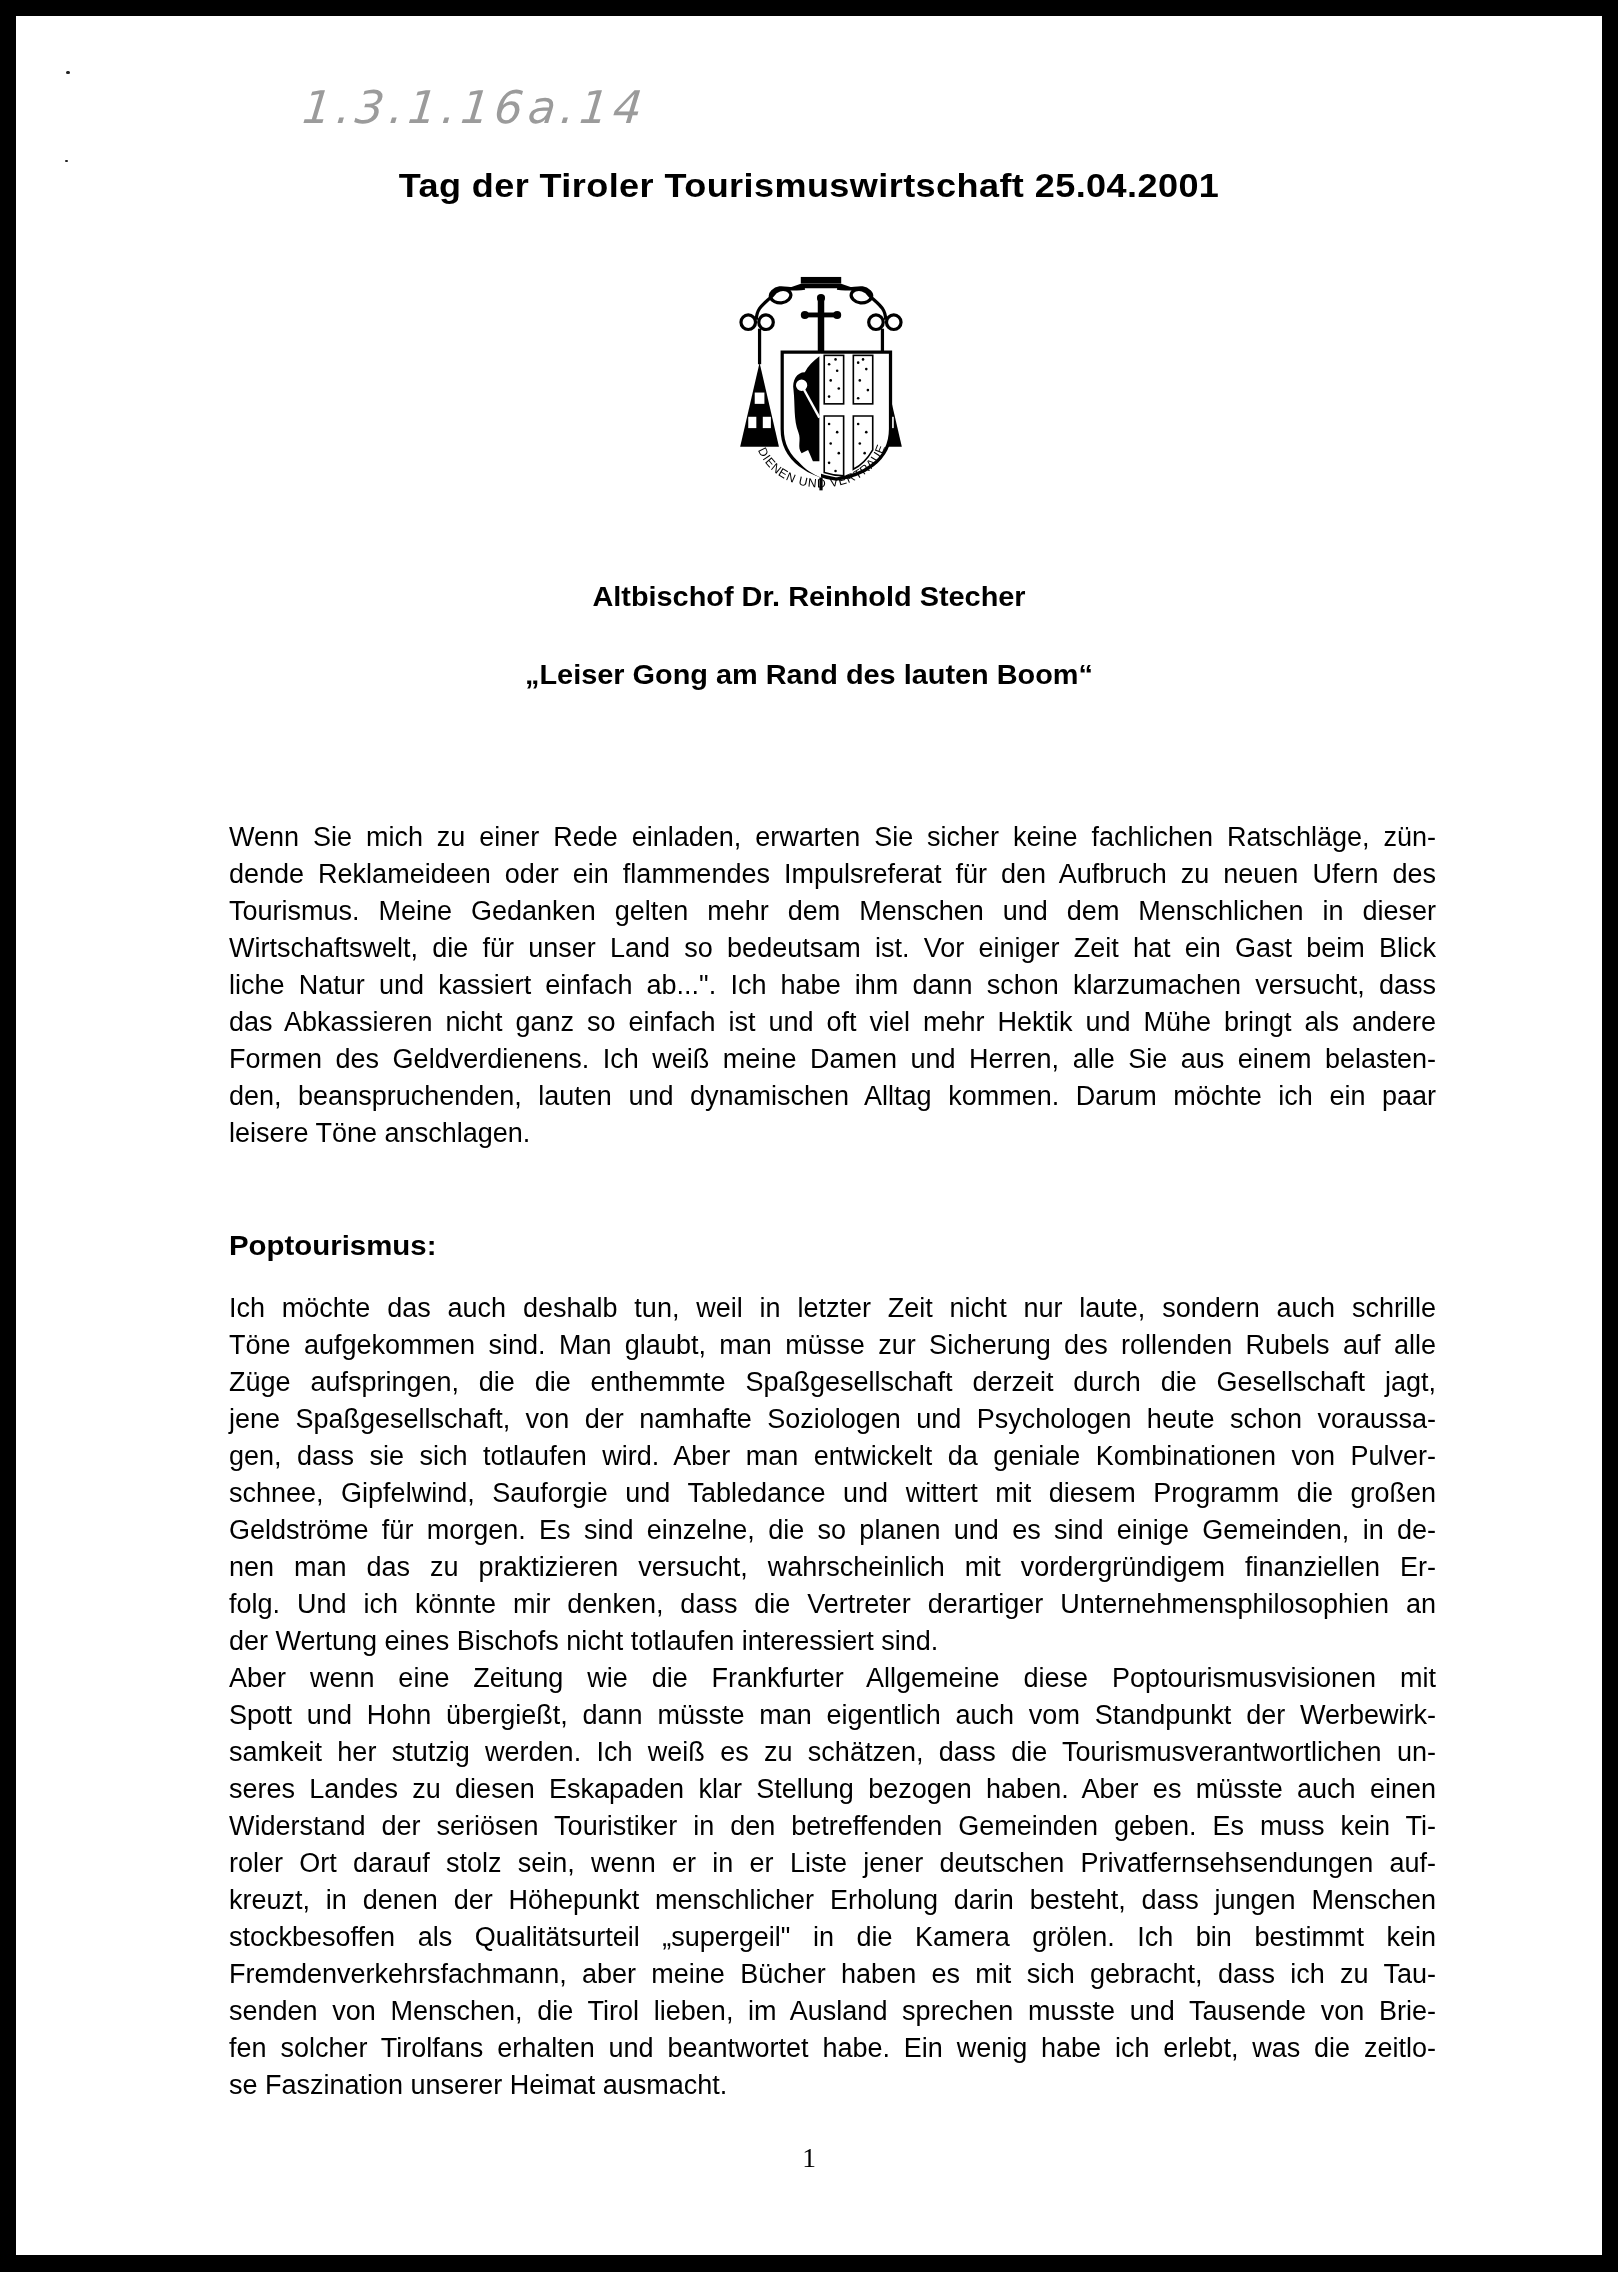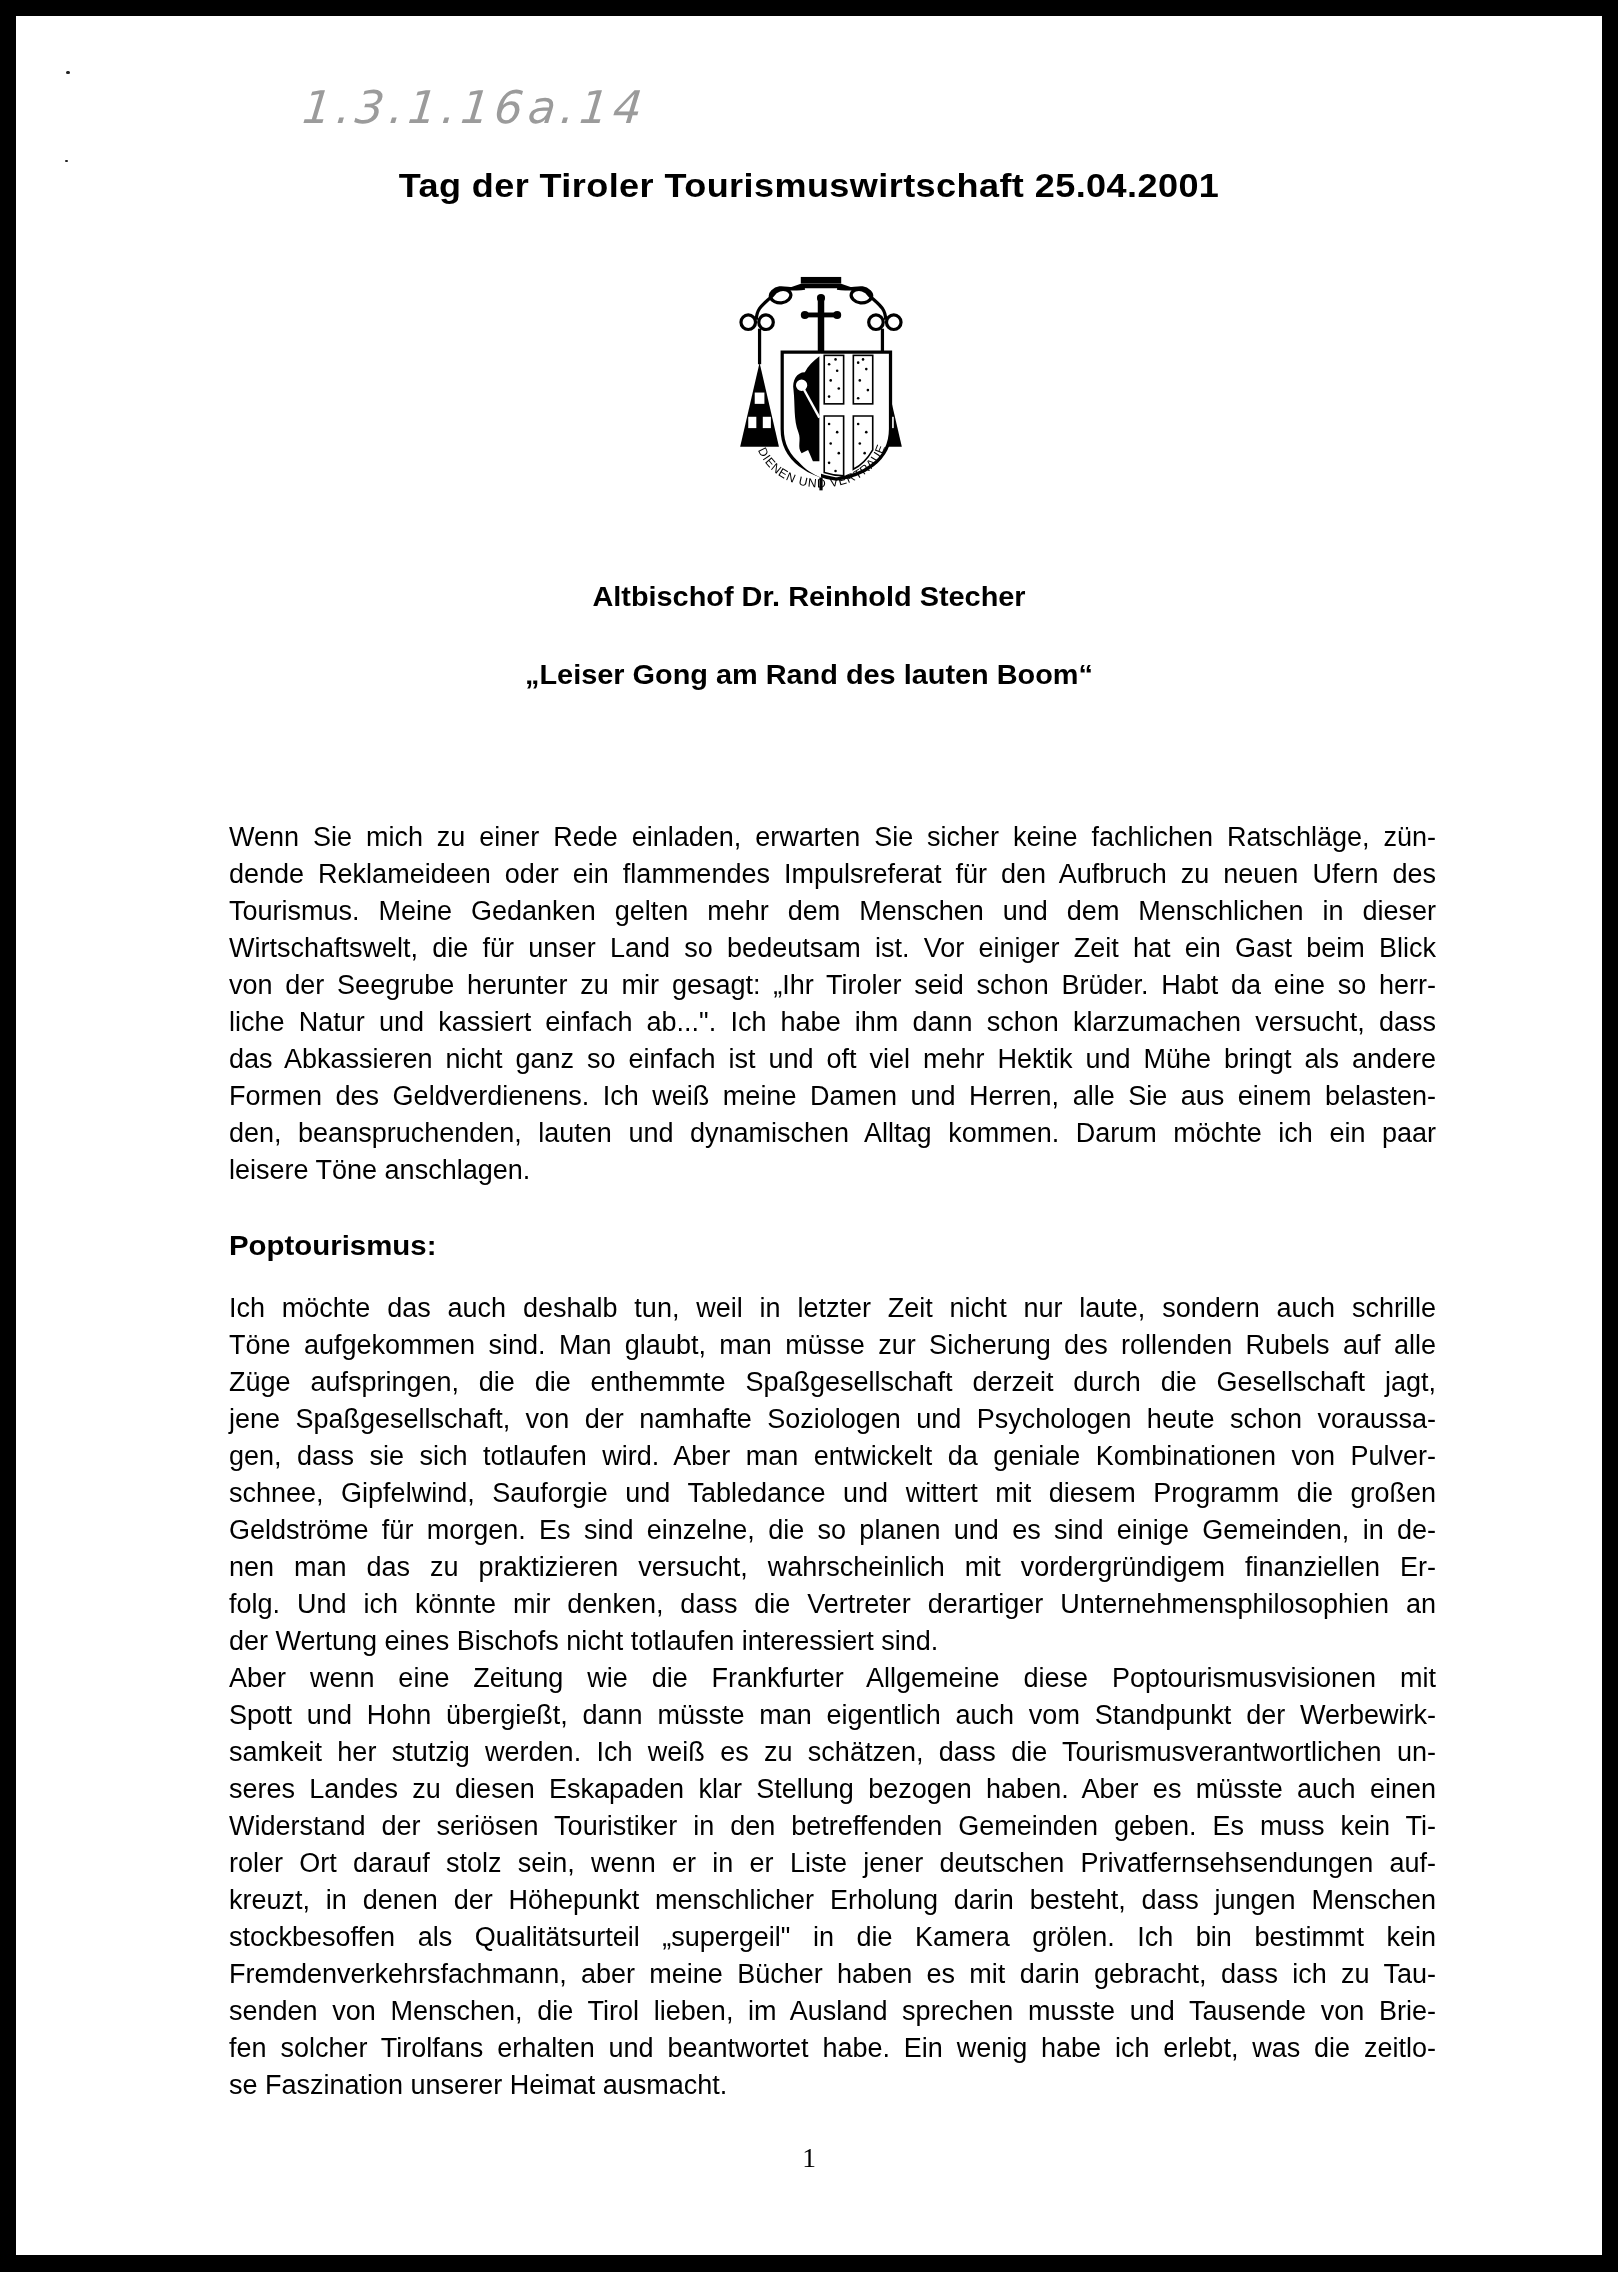--- a/index.html
+++ b/index.html
@@ -225,21 +225,20 @@
 </svg>
 
 <div class="author">Altbischof Dr. Reinhold Stecher</div>
 <div class="speech-title">„Leiser Gong am Rand des lauten Boom“</div>
 
 <div class="body-text para1">
   <span class="line">Wenn Sie mich zu einer Rede einladen, erwarten Sie sicher keine fachlichen Ratschläge, zün-</span>
   <span class="line">dende Reklameideen oder ein flammendes Impulsreferat für den Aufbruch zu neuen Ufern des</span>
   <span class="line">Tourismus. Meine Gedanken gelten mehr dem Menschen und dem Menschlichen in dieser</span>
   <span class="line">Wirtschaftswelt, die für unser Land so bedeutsam ist. Vor einiger Zeit hat ein Gast beim Blick</span>
-  <span class="line">von der Seegrube herunter zu mir gesagt: „Ihr Tiroler seid schon Brüder. Habt da eine so herr-</span>
   <span class="line">liche Natur und kassiert einfach ab...". Ich habe ihm dann schon klarzumachen versucht, dass</span>
   <span class="line">das Abkassieren nicht ganz so einfach ist und oft viel mehr Hektik und Mühe bringt als andere</span>
   <span class="line">Formen des Geldverdienens. Ich weiß meine Damen und Herren, alle Sie aus einem belasten-</span>
   <span class="line">den, beanspruchenden, lauten und dynamischen Alltag kommen. Darum möchte ich ein paar</span>
   <span class="line last">leisere Töne anschlagen.</span>
 </div>
 
 <div class="section-heading">Poptourismus:</div>
 
 <div class="body-text para2">
@@ -254,20 +253,20 @@
   <span class="line">folg. Und ich könnte mir denken, dass die Vertreter derartiger Unternehmensphilosophien an</span>
   <span class="line last">der Wertung eines Bischofs nicht totlaufen interessiert sind.</span>
   <span class="line">Aber wenn eine Zeitung wie die Frankfurter Allgemeine diese Poptourismusvisionen mit</span>
   <span class="line">Spott und Hohn übergießt, dann müsste man eigentlich auch vom Standpunkt der Werbewirk-</span>
   <span class="line">samkeit her stutzig werden. Ich weiß es zu schätzen, dass die Tourismusverantwortlichen un-</span>
   <span class="line">seres Landes zu diesen Eskapaden klar Stellung bezogen haben. Aber es müsste auch einen</span>
   <span class="line">Widerstand der seriösen Touristiker in den betreffenden Gemeinden geben. Es muss kein Ti-</span>
   <span class="line">roler Ort darauf stolz sein, wenn er in er Liste jener deutschen Privatfernsehsendungen auf-</span>
   <span class="line">kreuzt, in denen der Höhepunkt menschlicher Erholung darin besteht, dass jungen Menschen</span>
   <span class="line">stockbesoffen als Qualitätsurteil „supergeil" in die Kamera grölen. Ich bin bestimmt kein</span>
-  <span class="line">Fremdenverkehrsfachmann, aber meine Bücher haben es mit darin gebracht, dass ich zu Tau-</span>
+  <span class="line">Fremdenverkehrsfachmann, aber meine Bücher haben es mit sich gebracht, dass ich zu Tau-</span>
   <span class="line">senden von Menschen, die Tirol lieben, im Ausland sprechen musste und Tausende von Brie-</span>
   <span class="line">fen solcher Tirolfans erhalten und beantwortet habe. Ein wenig habe ich erlebt, was die zeitlo-</span>
   <span class="line last">se Faszination unserer Heimat ausmacht.</span>
 </div>
 
 <div class="page-number">1</div>
 
 
 </body></html>

